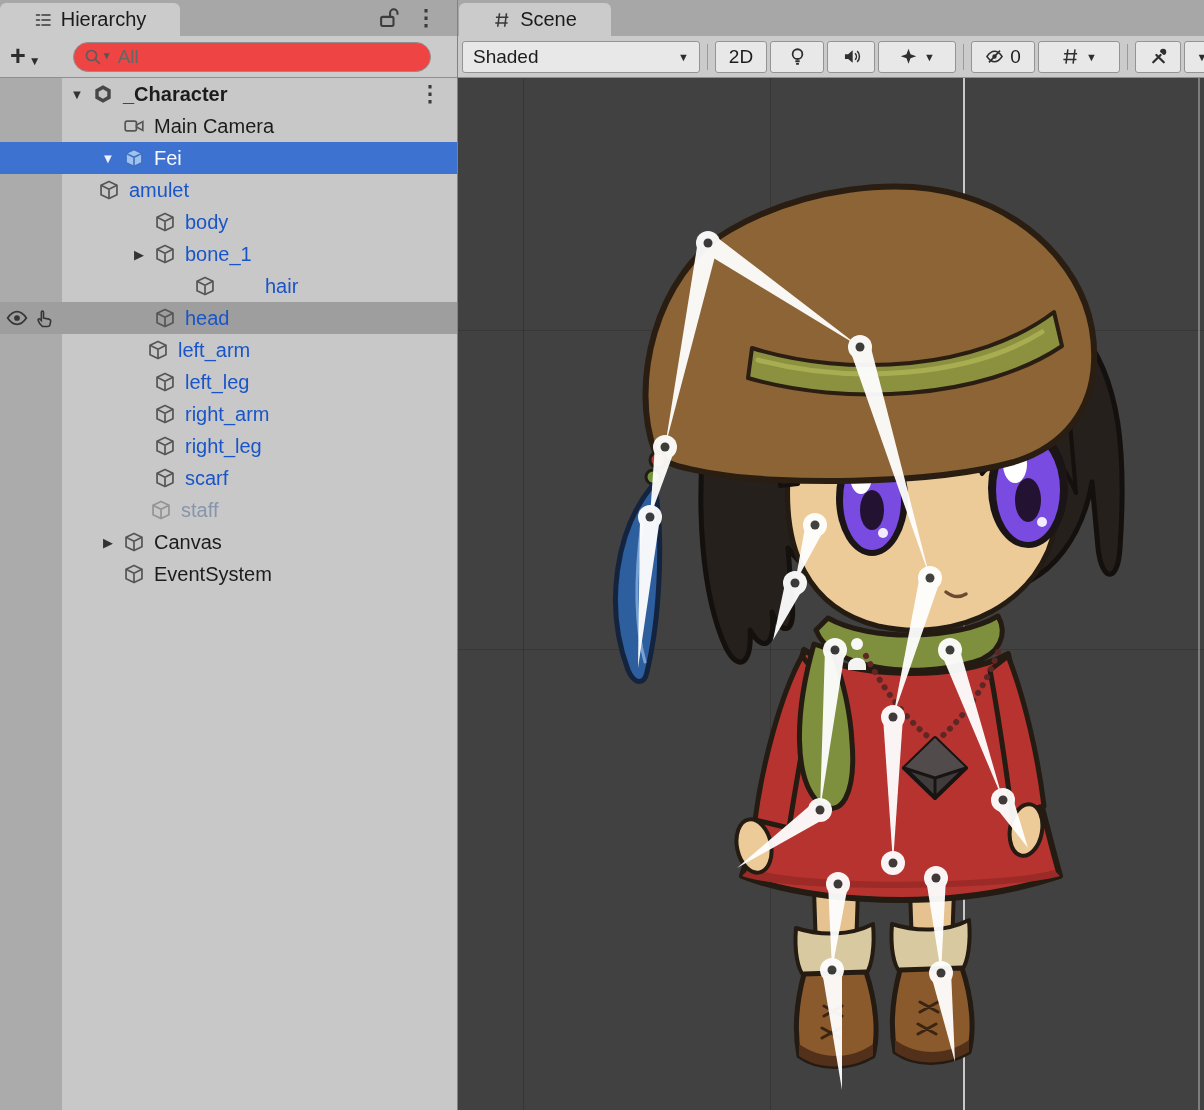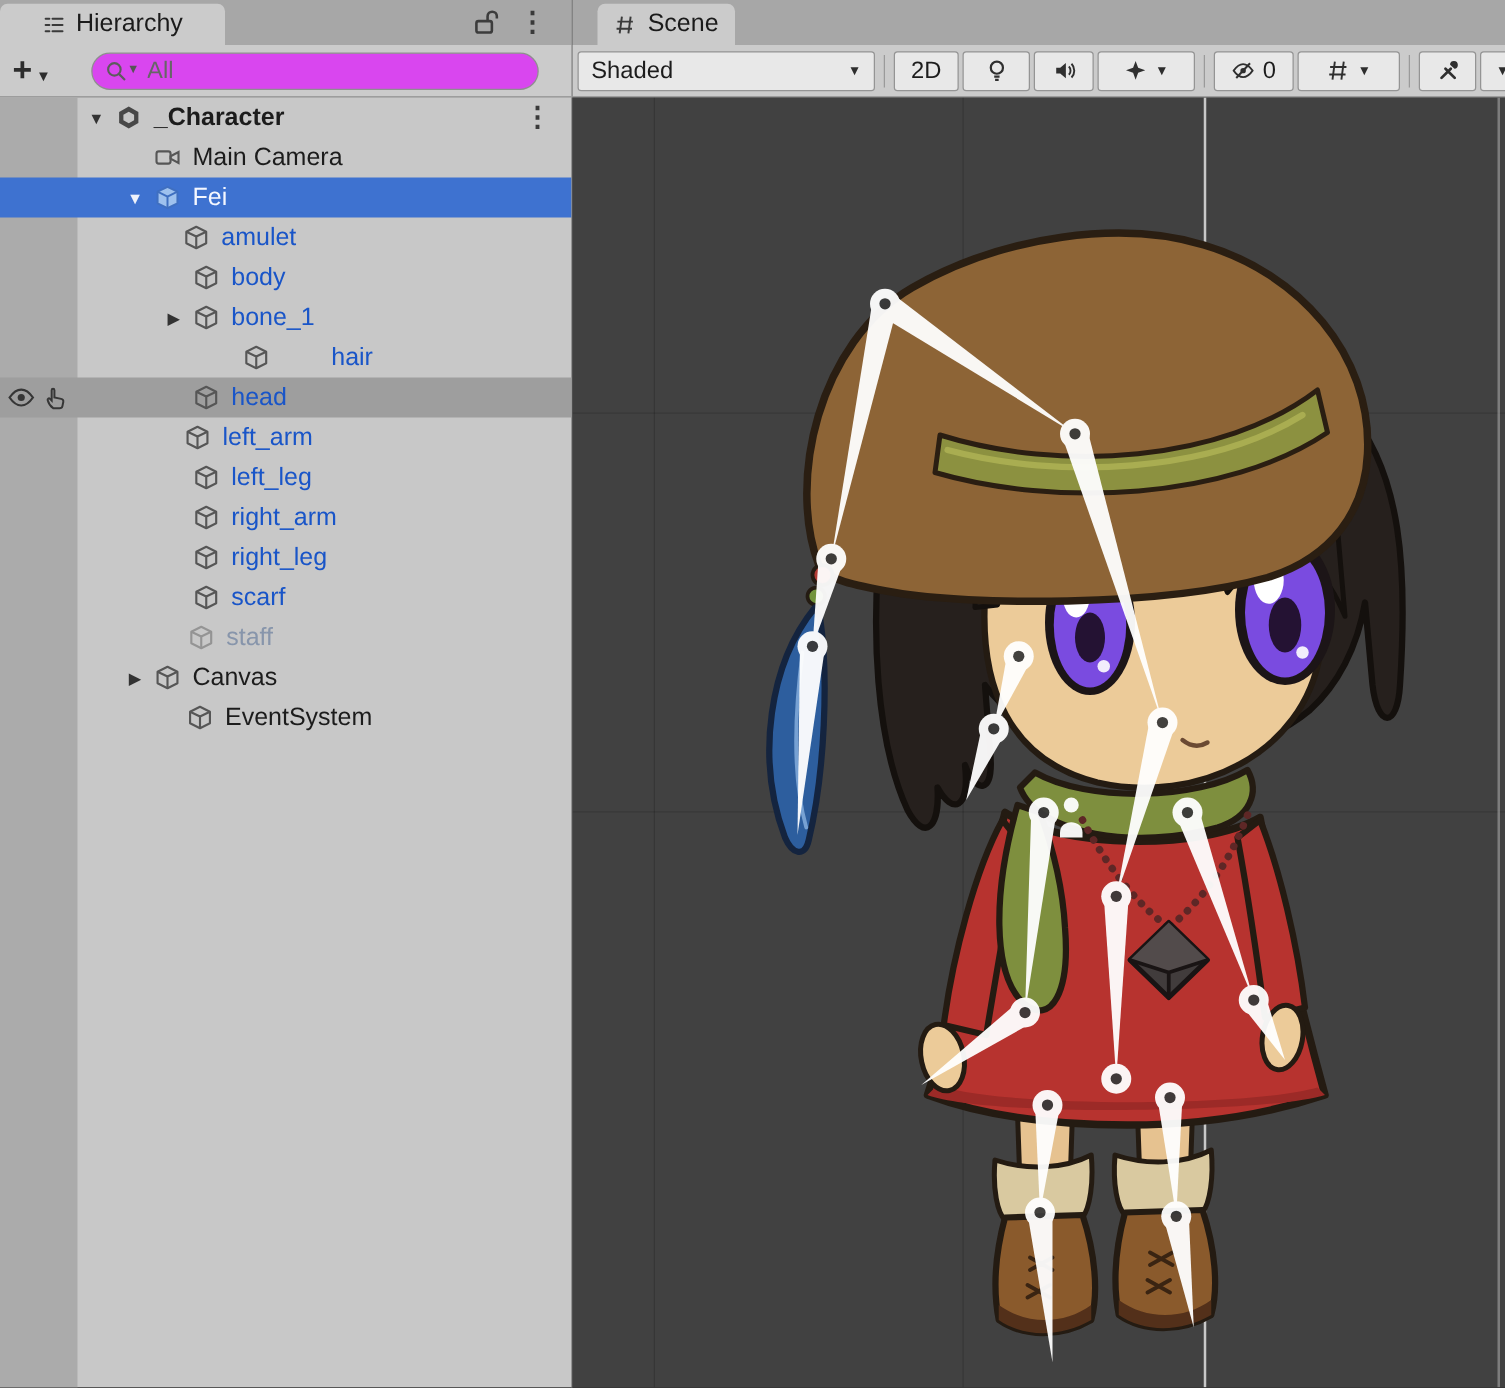--- a/index.html
+++ b/index.html
@@ -21,21 +21,21 @@
   .hier .tab{left:0;width:180px;box-sizing:border-box;}
   .strip-ic{position:absolute;top:7px;width:22px;height:22px;display:flex;align-items:center;justify-content:center;}
   .lock-ic{right:58px;}
   .kebab-ic{right:20px;font-size:22px;color:#3a3a3a;font-weight:bold;line-height:22px;}
 
   .add-btn{display:flex;align-items:baseline;margin-left:10px;color:#2d2d2d;cursor:default;}
   .add-plus{font-size:27px;line-height:27px;font-weight:bold;}
   .add-caret{font-size:12px;margin-left:3px;color:#2d2d2d;}
   .search-wrap{position:relative;width:358px;margin-left:32px;}
   .search-wrap input{width:100%;height:30px;box-sizing:border-box;border:1px solid #8f8f8f;
-      border-radius:15px;background:#d946ef;padding:0 12px 0 44px;font:19px "Liberation Sans",sans-serif;color:#333;outline:none;}
+      border-radius:15px;background:#ef4444;padding:0 12px 0 44px;font:19px "Liberation Sans",sans-serif;color:#333;outline:none;}
   .search-wrap input::placeholder{color:#666;}
   .mag-ic{position:absolute;left:11px;top:6px;width:18px;height:18px;}
   .mag-caret{position:absolute;left:29px;top:8px;font-size:10px;color:#555;}
 
   .tree{position:relative;}
   .gutter{position:absolute;left:0;top:78px;bottom:0;width:62px;background:var(--gutter-bg,#ababab);}
   .row{height:32px;display:flex;align-items:center;position:relative;font-size:20px;color:#1c1c1c;}
   .row .arrow{width:30px;text-align:center;font-size:13px;color:#333;flex:none;}
   .row .oicon{width:22px;height:22px;margin-right:9px;flex:none;display:inline-flex;}
   .row .lbl{white-space:nowrap;}
@@ -47,21 +47,21 @@
   .lbl.t-prefab{color:var(--prefab-text,#1955c8);}
   .lbl.t-light{color:#f4f7ff;}
   .lbl.t-disabled{color:var(--disabled-text,#8795ab);}
   .row.dim .oicon{opacity:.45;}
   .kebab{position:absolute;right:16px;color:#3a3a3a;font-size:22px;font-weight:bold;}
   .gutter-ic{position:absolute;top:5px;width:22px;height:22px;display:inline-flex;}
   .gutter-ic.g0{left:6px;} .gutter-ic.g1{left:34px;}
 
   
   .scene{position:absolute;left:458px;top:0;width:746px;height:1110px;background:var(--scene-bg,#414141);}
-  .scene .tab{left:20px;width:110px;box-sizing:border-box;}
+  .scene .tab{left:1px;width:152px;box-sizing:border-box;}
   .scene-tb{gap:3px;padding-left:4px;overflow:hidden;}
   .tb-btn{height:32px;background:var(--button-bg,#e8e8e8);border:1px solid #949494;border-radius:3px;
           display:flex;align-items:center;justify-content:center;font-size:19px;color:#1c1c1c;
           box-sizing:border-box;flex:none;gap:6px;}
   .tb-btn .caret{font-size:11px;color:#2d2d2d;}
   .tb-wide{width:238px;justify-content:space-between;padding:0 10px;}
   .tb-sep{width:1px;height:26px;background:#9a9a9a;margin:0 4px;flex:none;}
   .tb-ic{width:19px;height:19px;display:inline-flex;}
   .tb-edge{width:36px;margin-left:auto;margin-right:-9px;}
 
@@ -141,21 +141,21 @@
           <span class="oicon">
             <svg viewBox="0 0 18 18">
               <g stroke="#3f6fc0" stroke-width="1.3" stroke-linejoin="round">
                 <path d="M9 2 15.5 5.2v7.6L9 16 2.5 12.8V5.2Z" fill="#9ec1ee"></path>
                 <path d="M2.5 5.2 9 8.4l6.5-3.2M9 8.4V16" fill="none"></path>
               </g>
             </svg>
           </span>
           <span class="lbl t-light">Fei</span>
         </div>
-        <div class="row" style="padding-left: 116px;">
+        <div class="row" style="padding-left: 68px;">
           <span class="arrow"></span>
           <span class="oicon">
             <svg viewBox="0 0 18 18">
               <g fill="none" stroke="#565656" stroke-width="1.4" stroke-linejoin="round">
                 <path d="M9 2 15.5 5.2v7.6L9 16 2.5 12.8V5.2Z"></path>
                 <path d="M2.5 5.2 9 8.4l6.5-3.2M9 8.4V16"></path>
               </g>
             </svg>
           </span>
           <span class="lbl t-prefab">amulet</span>
@@ -296,21 +296,21 @@
           <span class="oicon">
             <svg viewBox="0 0 18 18">
               <g fill="none" stroke="#565656" stroke-width="1.4" stroke-linejoin="round">
                 <path d="M9 2 15.5 5.2v7.6L9 16 2.5 12.8V5.2Z"></path>
                 <path d="M2.5 5.2 9 8.4l6.5-3.2M9 8.4V16"></path>
               </g>
             </svg>
           </span>
           <span class="lbl">Canvas</span>
         </div>
-        <div class="row" style="padding-left: 119px;">
+        <div class="row" style="padding-left: 93px;">
           <span class="arrow"></span>
           <span class="oicon">
             <svg viewBox="0 0 18 18">
               <g fill="none" stroke="#565656" stroke-width="1.4" stroke-linejoin="round">
                 <path d="M9 2 15.5 5.2v7.6L9 16 2.5 12.8V5.2Z"></path>
                 <path d="M2.5 5.2 9 8.4l6.5-3.2M9 8.4V16"></path>
               </g>
             </svg>
           </span>
           <span class="lbl">EventSystem</span>

